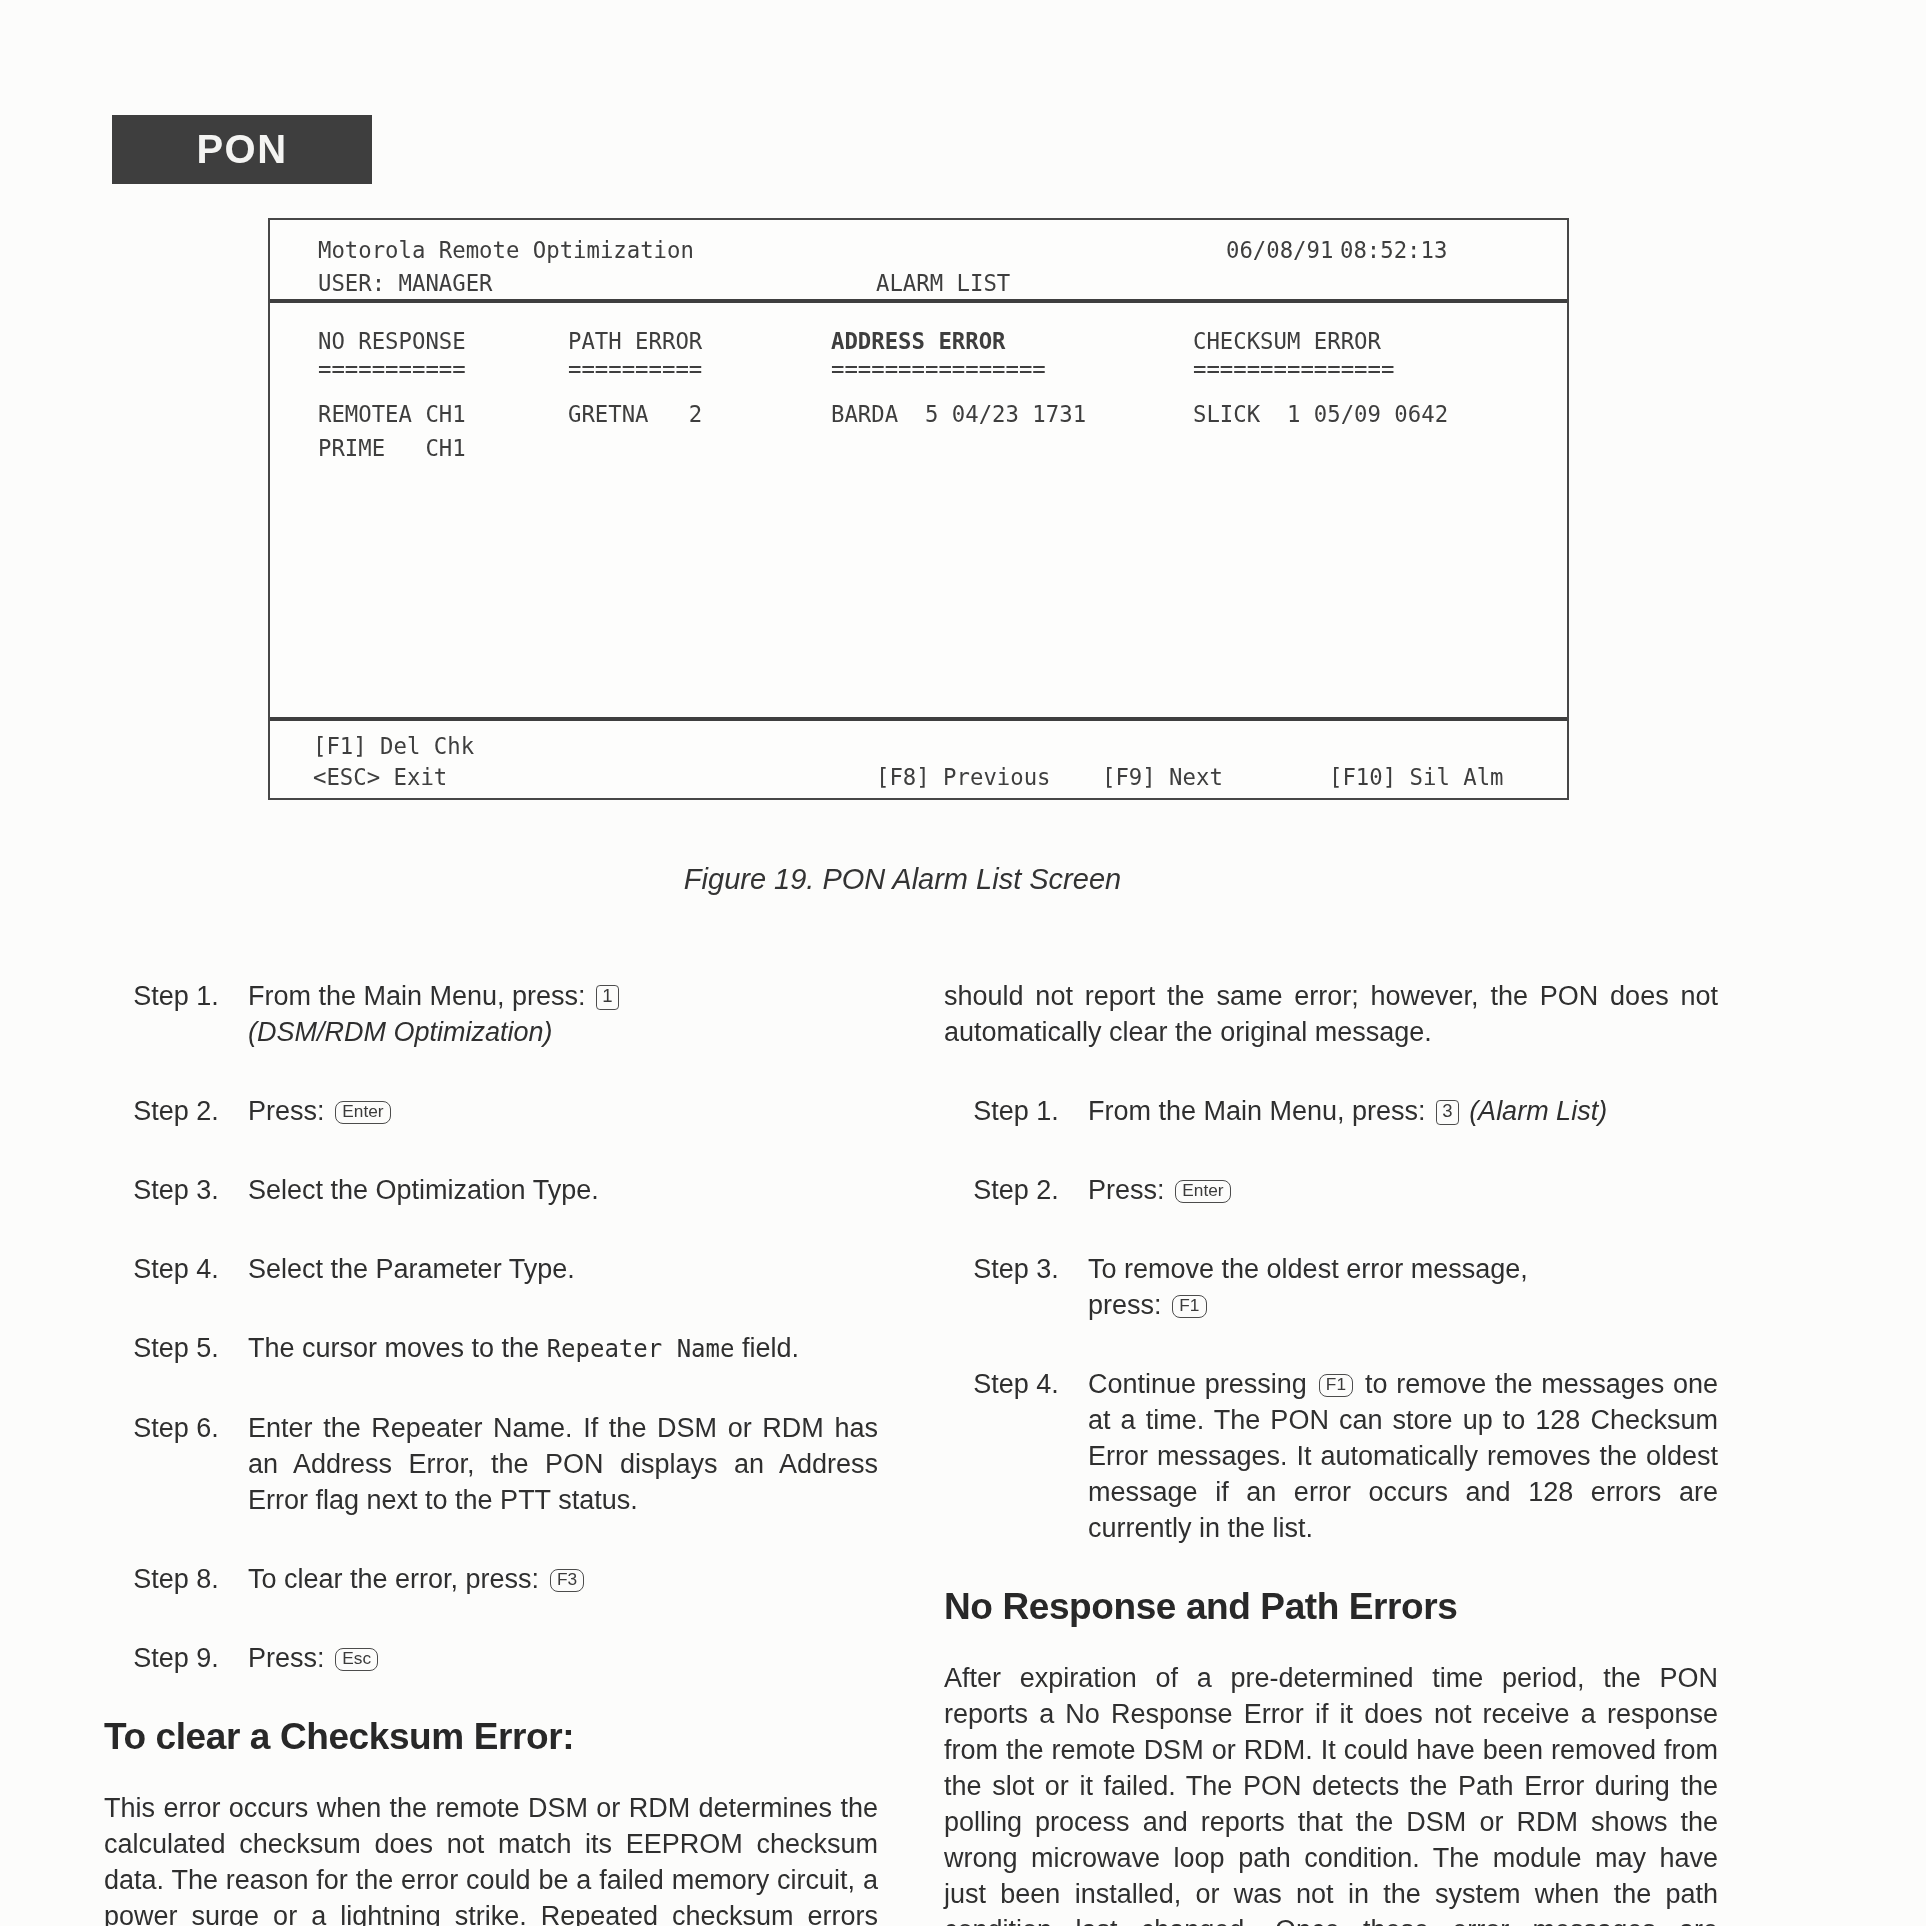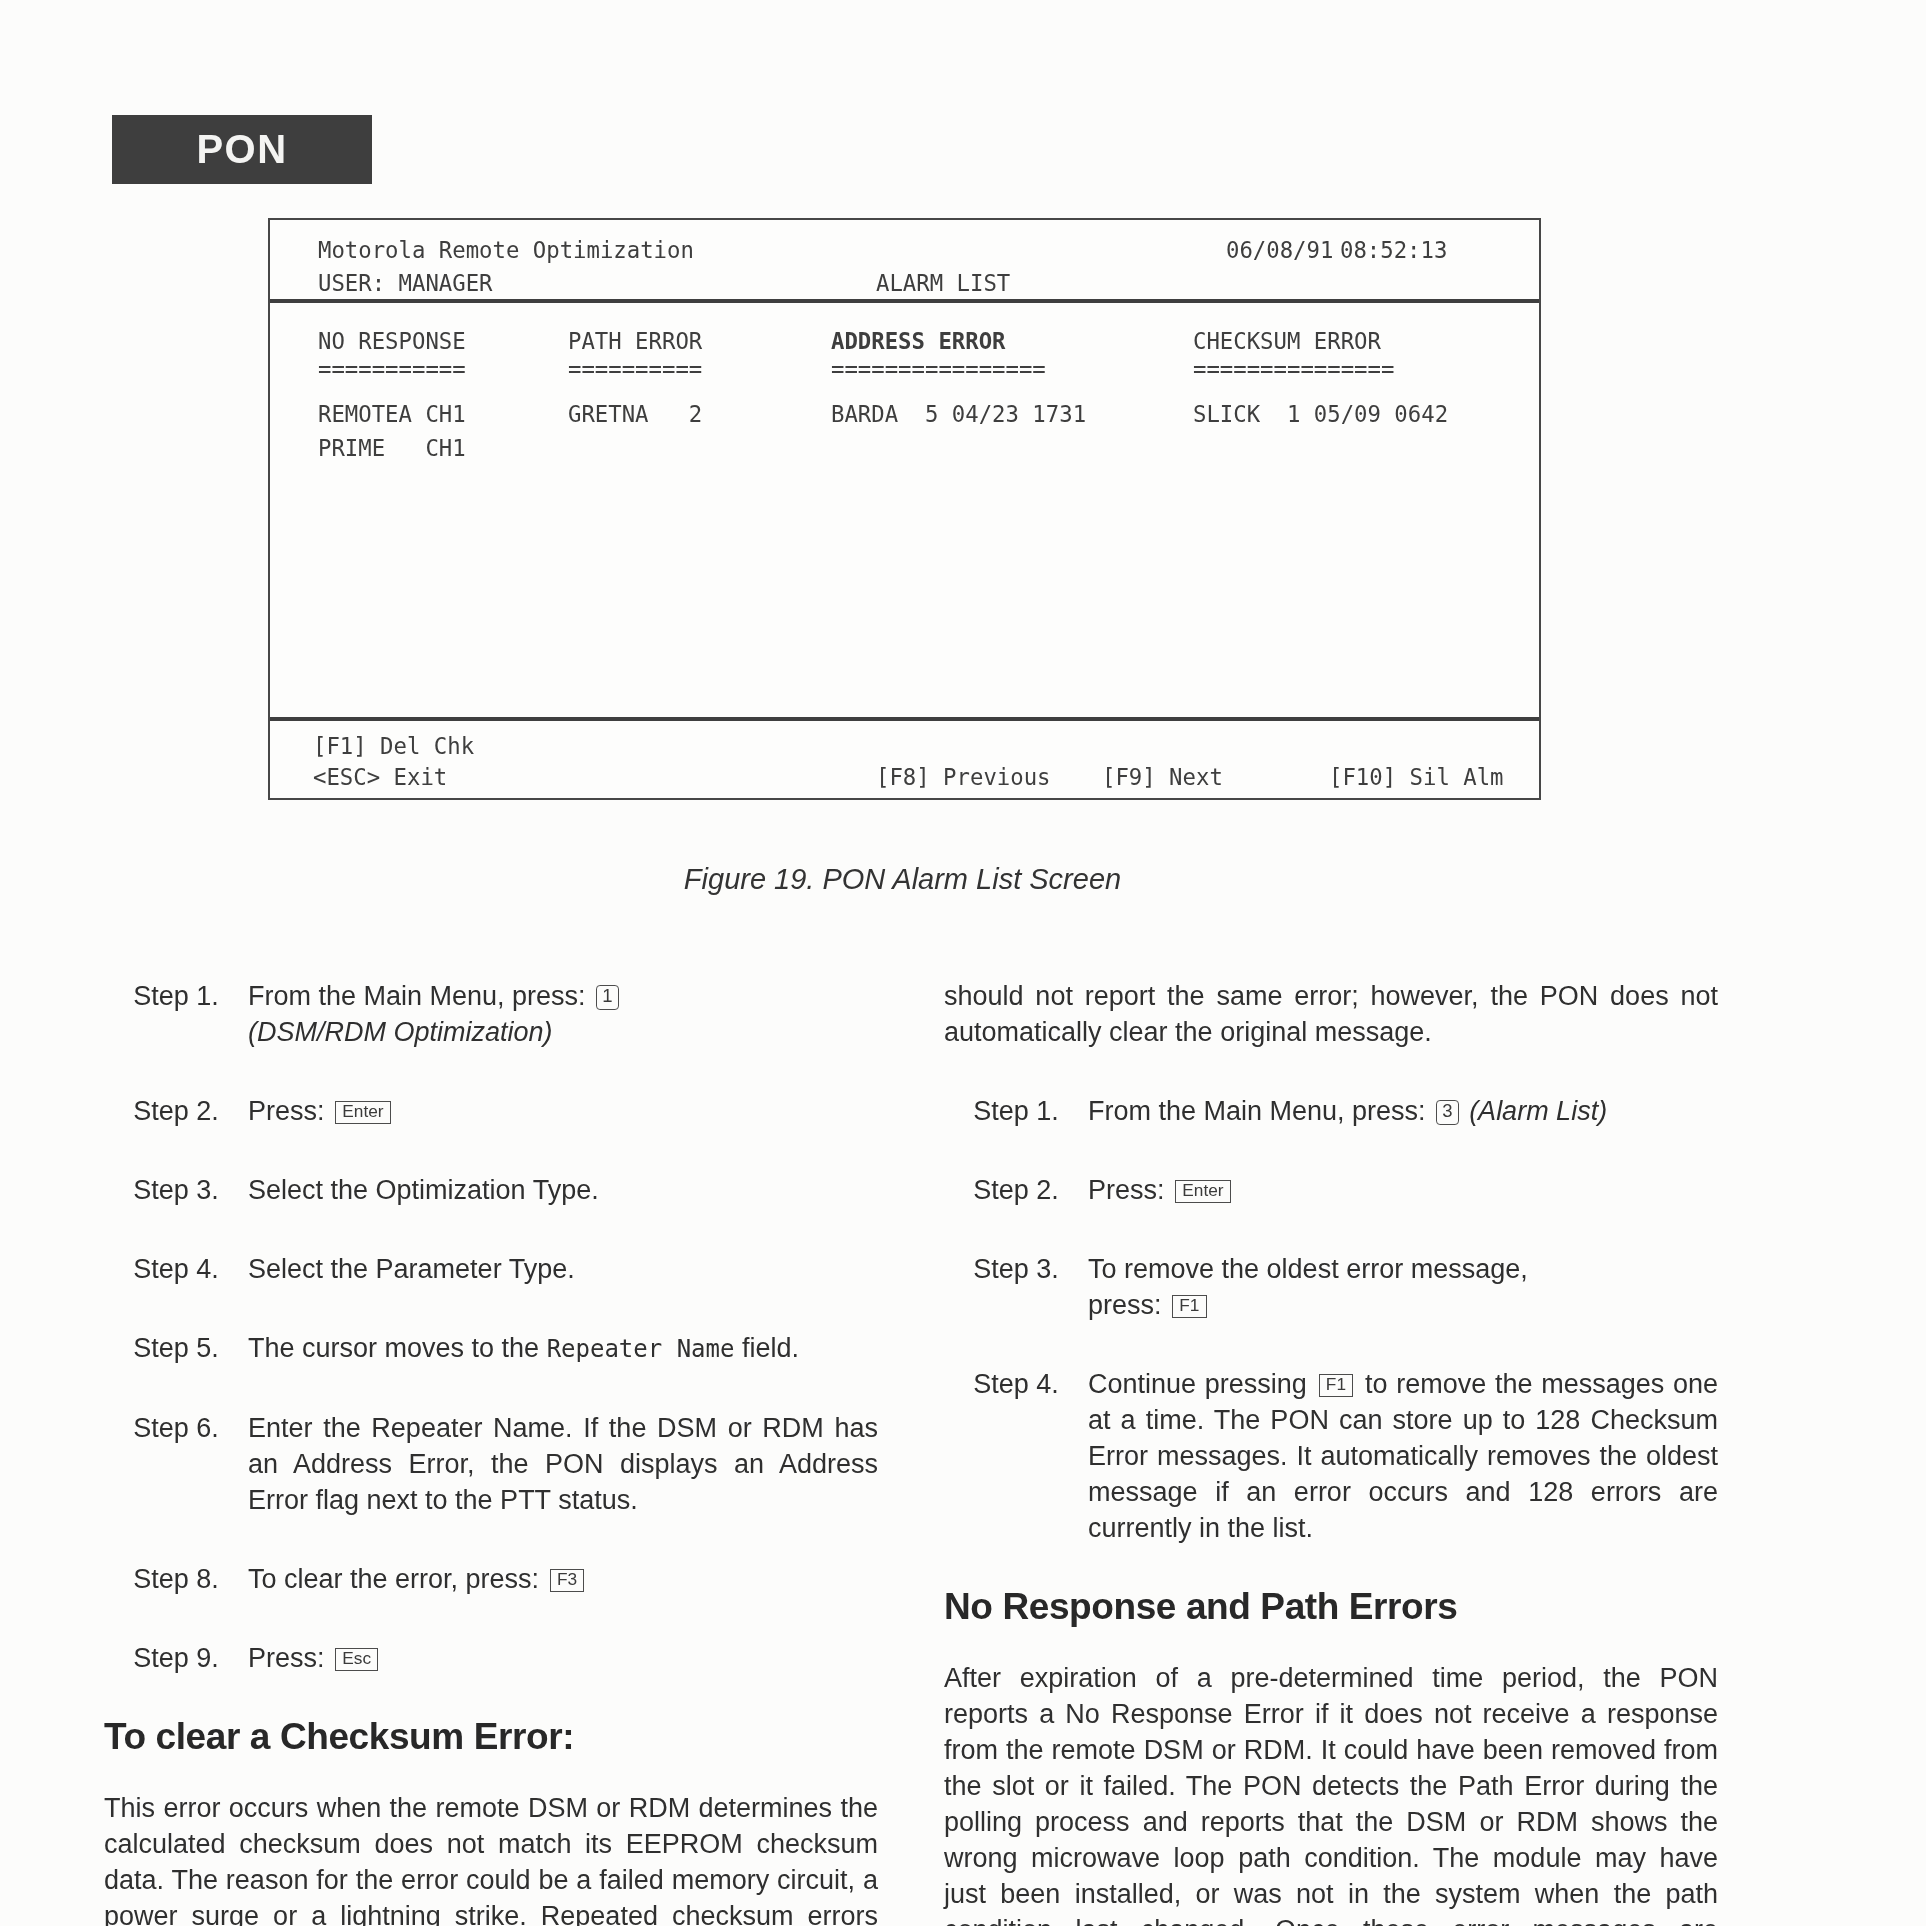--- a/index.html
+++ b/index.html
@@ -11,40 +11,40 @@
   .pon-badge{
     position:absolute;left:112px;top:115px;width:260px;height:69px;
     background:#3e3e3e;color:#f4f4f2;display:flex;align-items:center;justify-content:center;
     font-size:40px;font-weight:bold;letter-spacing:1.5px;
   }
   
   .terminal{
     position:absolute;left:268px;top:218px;width:1269px;height:578px;
     border:2.3px solid #474747;background:#fdfdfc;
     font-family:"DejaVu Sans Mono","Liberation Mono",monospace;
-    font-size:22.3px;color:#3e3e3e;white-space:pre;
+    font-size:22.3px;color:#3e3e3e;white-space:pre;padding-left:28px;
   }
   .t-abs{position:absolute;white-space:pre;}
   .t-sep{position:absolute;left:0;right:0;height:4.2px;background:#3f3f3f;}
   
   .caption{
     position:absolute;left:268px;top:863px;width:1269px;text-align:center;
     font-style:italic;font-size:29px;color:#333;
   }
   
   .col{position:absolute;top:978px;width:774px;font-size:27px;line-height:36px;}
   .col-left{left:104px;}
   .col-right{left:944px;}
   .step{display:grid;grid-template-columns:144px 1fr;margin:0 0 43px 0;}
   .step-label{white-space:nowrap;text-align:center;}
   .step-body{text-align:justify;}
   .body-par{margin:0 0 43px 0;text-align:justify;}
   .col-heading{font-size:37px;font-weight:bold;letter-spacing:-0.4px;margin:16px 0 35px 0;color:#282828;}
   .key{
-    display:inline-block;border:1.9px solid #4c4c4c;border-radius:0;
+    display:inline-block;border:1.9px solid #4c4c4c;border-radius:8px;
     padding:1.2px 6.2px 2.7px 6.2px;font-size:17.3px;line-height:1;vertical-align:2.7px;
     margin:0 3.1px;white-space:nowrap;color:#3a3a3a;
   }
   .key-sq{border-radius:3.9px;padding:1.2px 5px 2.7px 5px;font-size:18.5px;}
   .mono{font-family:"DejaVu Sans Mono","Liberation Mono",monospace;font-size:24px;}
   .it{font-style:italic;}
 </style>
 </head>
 <body>
 

